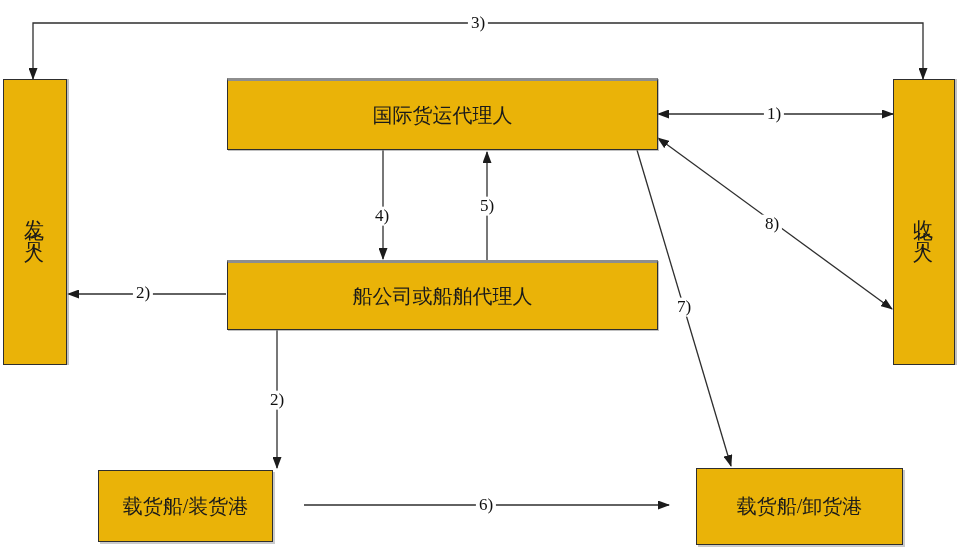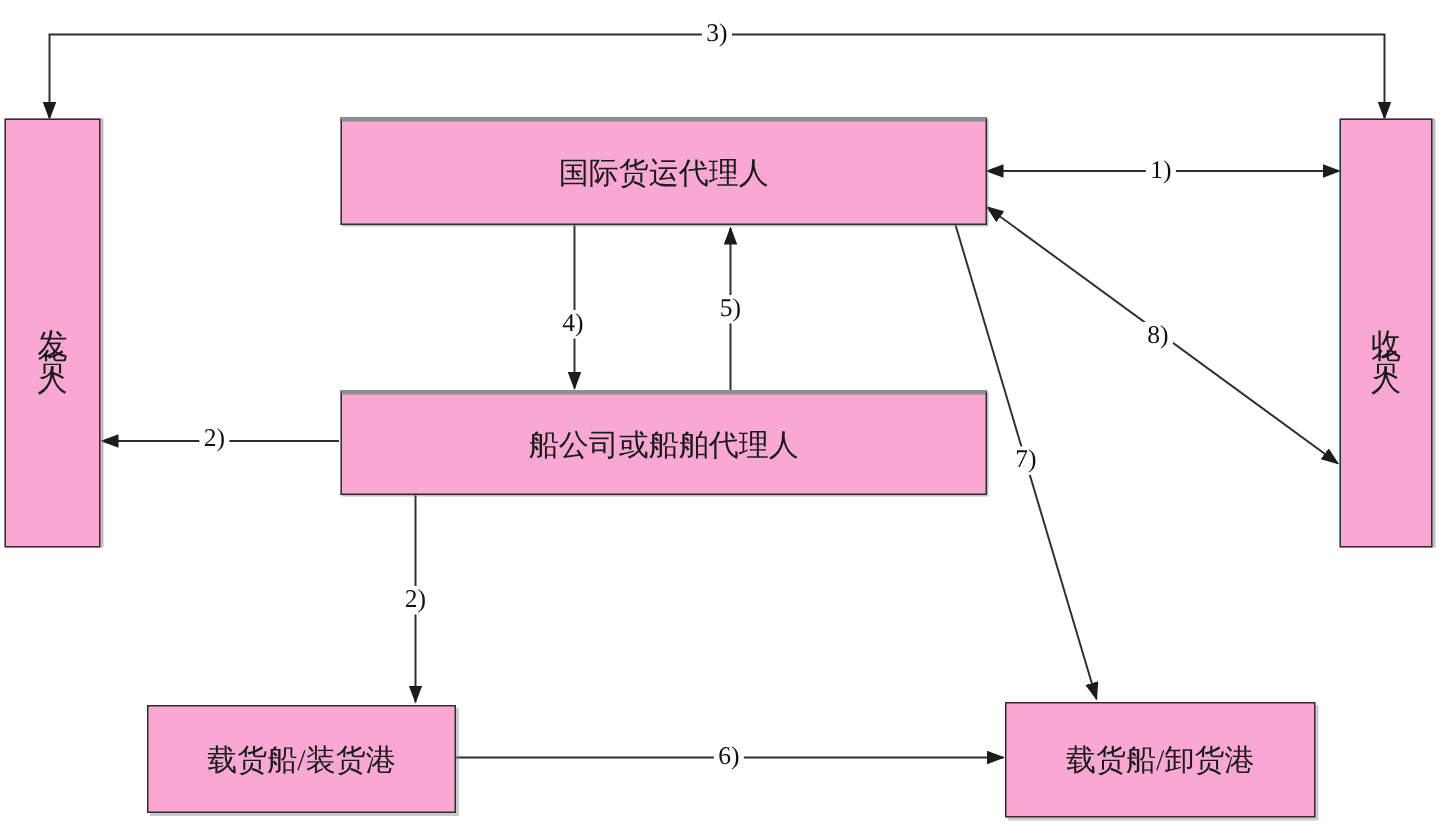--- a/index.html
+++ b/index.html
@@ -8,43 +8,43 @@
     width: 960px;
     height: 549px;
     background: #fff;
     font-family: "Liberation Serif", "DejaVu Serif", serif;
     overflow: hidden;
   }
   .layer { position: absolute; left: 0; top: 0; width: 960px; height: 549px; }
   svg.layer { pointer-events: none; }
   .node {
     position: absolute;
-    background: #f9a8d4;
+    background: #eab308;
     border: 1px solid #2e2e2e;
     display: flex;
     align-items: center;
     justify-content: center;
     color: #1a1a1a;
     font-size: 20px;
     box-sizing: border-box;
   }
   .node.wide { border-top: 3px solid #8e8e8e; box-shadow: 1px 1px 0 rgba(140,140,140,.55); }
   .node.tall {
     writing-mode: vertical-rl;
     text-orientation: upright;
     letter-spacing: 12px;
     box-shadow: 2px 0 0 rgba(140,140,140,.55);
   }
   .node.port { box-shadow: 2px 2px 0 rgba(140,140,140,.45); }
   .node-shipper        { left: 3px;   top: 79px;  width: 64px;  height: 286px; }
   .node-consignee      { left: 893px; top: 79px;  width: 62px;  height: 286px; }
   .node-forwarder      { left: 227px; top: 78px;  width: 431px; height: 72px; }
   .node-ship-agent     { left: 227px; top: 260px; width: 431px; height: 70px; align-items: center; }
-  .node-loading-port   { left: 98px;  top: 470px; width: 206px; height: 72px; }
-  .node-discharge-port { left: 670px; top: 468px; width: 207px; height: 77px; }
+  .node-loading-port   { left: 98px;  top: 470px; width: 175px; height: 72px; }
+  .node-discharge-port { left: 696px; top: 468px; width: 207px; height: 77px; }
   .edge-label {
     position: absolute;
     transform: translate(-50%, -50%);
     background: #fff;
     padding: 0 3px;
     font-size: 17px;
     color: #101010;
     line-height: 1.1;
     white-space: nowrap;
   }

